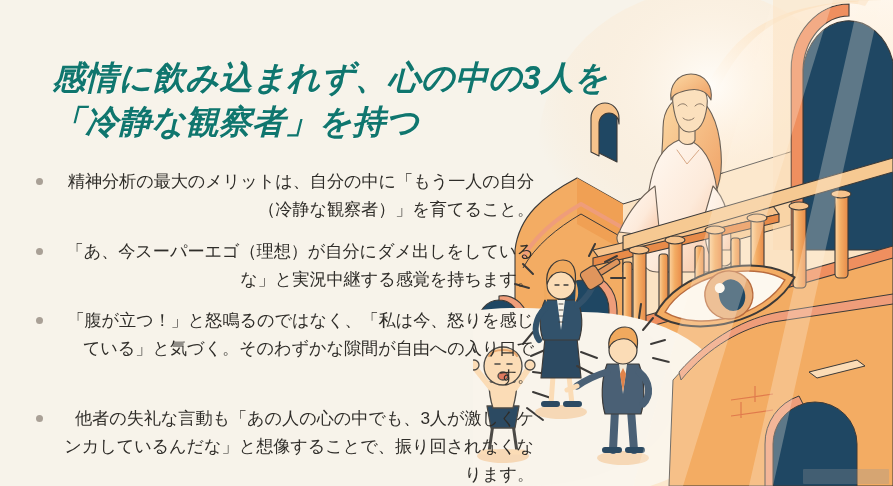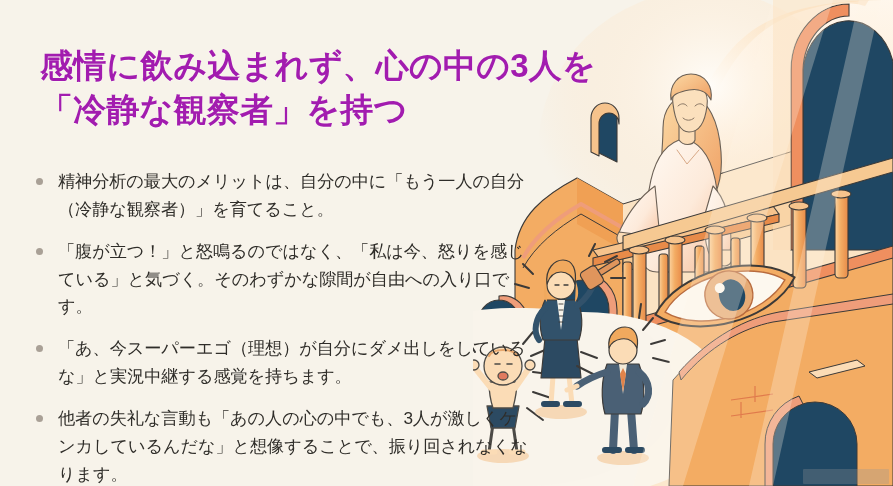--- a/index.html
+++ b/index.html
@@ -21,25 +21,26 @@
   }
   .art svg{display:block;width:420px;height:486px;}
 
   
   .text-col{
     position:absolute;left:0;top:0;width:560px;height:486px;
     padding:0;box-sizing:border-box;
   }
   .title{
     position:absolute;left:40px;top:44px;width:520px;
-    color:#a21caf;
+    color:#0f766e;
     font-size:33px;line-height:1.32;font-weight:bold;
     letter-spacing:0.2px;
-    margin:0;
+    margin:12px;
     text-shadow:0 1px 0 rgba(255,255,255,.45);
+    font-style:italic;
   }
   .title .ln{display:block;white-space:nowrap;}
 
   .bullets{
     position:absolute;left:34px;top:168px;width:500px;
     margin:0;padding:0;list-style:none;
   }
   .bullet{
     position:relative;
     padding-left:24px;
@@ -48,21 +49,21 @@
     font-size:17.2px;
     line-height:1.62;
     letter-spacing:-0.1px;
   }
   .bullet:last-child{margin-bottom:0;}
   .dot{
     position:absolute;left:2px;top:10px;
     width:7px;height:7px;border-radius:50%;
     background:#a9a096;
   }
-  .btext{display:block;}
+  .btext{display:block;text-align:right;}
 
   .watermark{
     position:absolute;right:4px;bottom:2px;
     width:86px;height:15px;
     background:rgba(150,150,150,.30);
     border-radius:1px;
   }
 </style>
 </head>
 <body>
@@ -361,25 +362,25 @@
       <span class="ln">「冷静な観察者」を持つ</span>
     </h1>
 
     <ul class="bullets">
       <li class="bullet">
         <span class="dot"></span>
         <span class="btext">精神分析の最大のメリットは、自分の中に「もう一人の自分（冷静な観察者）」を育てること。</span>
       </li>
       <li class="bullet">
         <span class="dot"></span>
-        <span class="btext">「腹が立つ！」と怒鳴るのではなく、「私は今、怒りを感じている」と気づく。そのわずかな隙間が自由への入り口です。</span>
+        <span class="btext">「あ、今スーパーエゴ（理想）が自分にダメ出しをしているな」と実況中継する感覚を持ちます。</span>
       </li>
       <li class="bullet">
         <span class="dot"></span>
-        <span class="btext">「あ、今スーパーエゴ（理想）が自分にダメ出しをしているな」と実況中継する感覚を持ちます。</span>
+        <span class="btext">「腹が立つ！」と怒鳴るのではなく、「私は今、怒りを感じている」と気づく。そのわずかな隙間が自由への入り口です。</span>
       </li>
       <li class="bullet">
         <span class="dot"></span>
         <span class="btext">他者の失礼な言動も「あの人の心の中でも、3人が激しくケンカしているんだな」と想像することで、振り回されなくなります。</span>
       </li>
     </ul>
 
   </div>
 </div>
 

